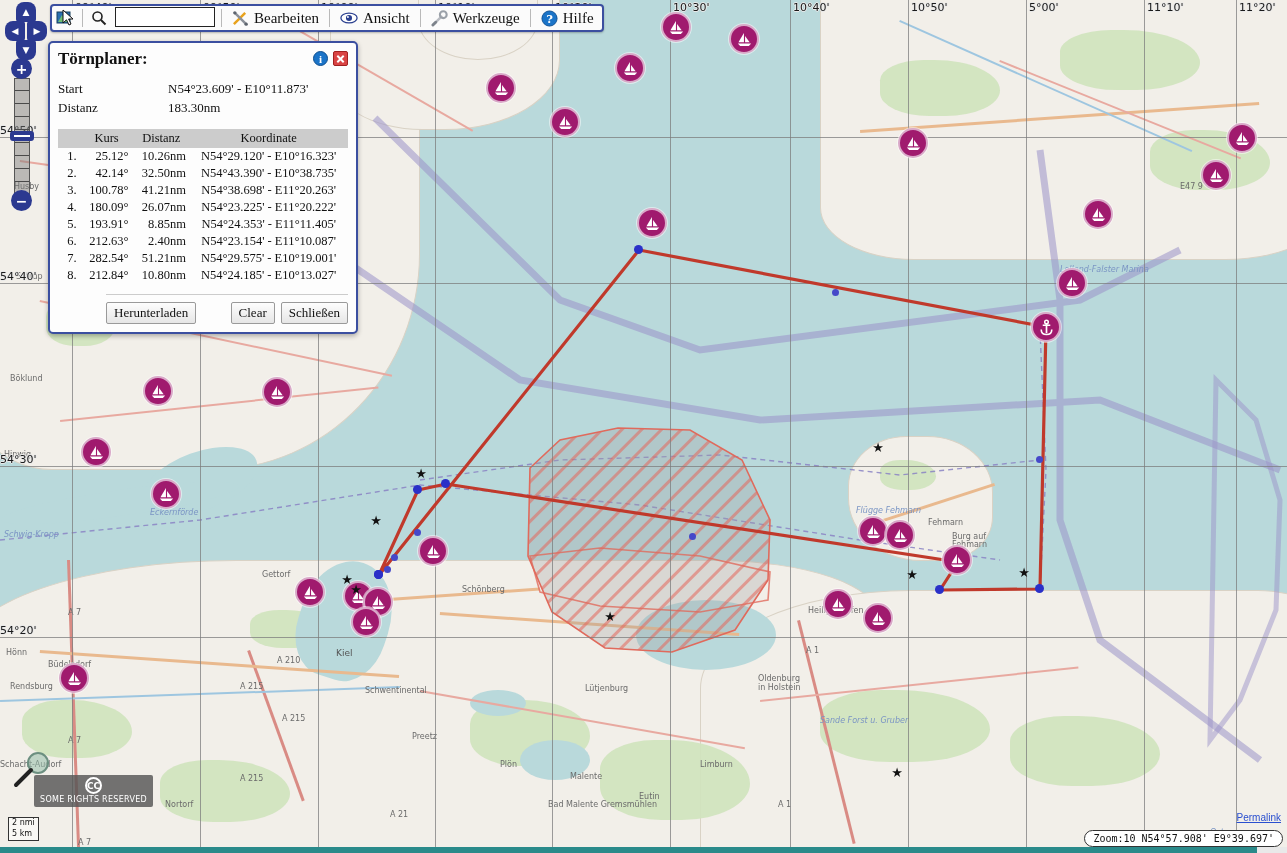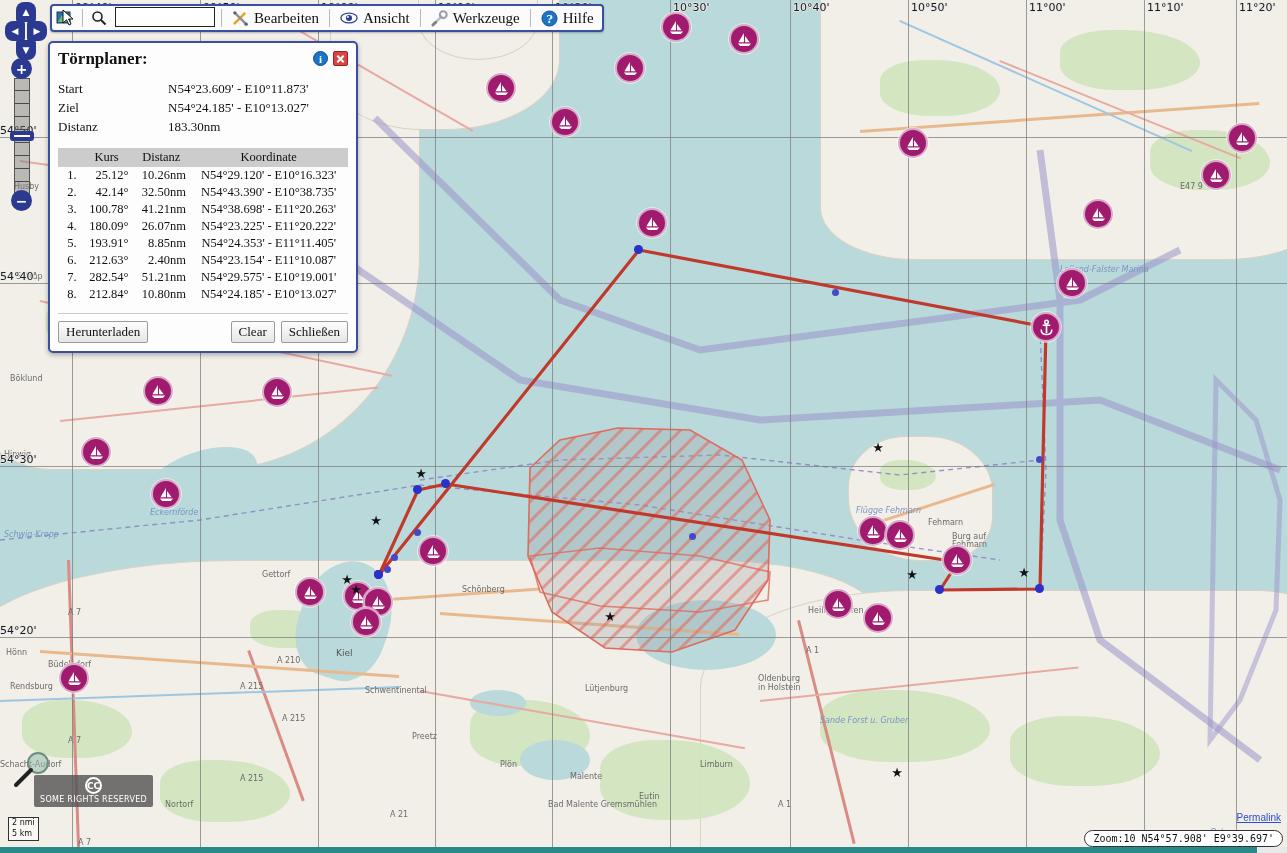--- a/index.html
+++ b/index.html
@@ -244,21 +244,21 @@
     text-align: right;
     white-space: nowrap;
   }
   #wp-table td.c-idx { text-align: right; width: 22px; }
   #wp-table td.c-coord { text-align: center; }
 
   #dialog-buttons {
     margin-top: 10px;
     border-top: 1px solid #ccc;
     padding-top: 7px;
-    display: flex; justify-content: space-between;
+    display: flex; justify-content: space-between; margin-left: 48px;
   }
   .dlg-btn {
     font-family: "Liberation Serif", serif;
     font-size: 13px;
     background: linear-gradient(#fdfdfd, #e6e6e6);
     border: 1px solid #9a9a9a;
     border-radius: 2px;
     padding: 2px 7px;
     cursor: pointer;
     color: #111;
@@ -569,21 +569,21 @@
       </div>
     <div id="graticule-labels">
         <div class="grat-label" style="left: 75px; top: 1px;">09°40'</div>
         <div class="grat-label" style="left: 203px; top: 1px;">09°50'</div>
         <div class="grat-label" style="left: 321px; top: 1px;">10°00'</div>
         <div class="grat-label" style="left: 438px; top: 1px;">10°10'</div>
         <div class="grat-label" style="left: 555px; top: 1px;">10°20'</div>
         <div class="grat-label" style="left: 673px; top: 1px;">10°30'</div>
         <div class="grat-label" style="left: 793px; top: 1px;">10°40'</div>
         <div class="grat-label" style="left: 911px; top: 1px;">10°50'</div>
-        <div class="grat-label" style="left: 1029px; top: 1px;">11°00'</div>
+        <div class="grat-label" style="left: 1029px; top: 1px;">5°00'</div>
         <div class="grat-label" style="left: 1147px; top: 1px;">11°10'</div>
         <div class="grat-label" style="left: 1239px; top: 1px;">11°20'</div>
         <div class="grat-label" style="left: 0px; top: 124px;">54°50'</div>
         <div class="grat-label" style="left: 0px; top: 270px;">54°40'</div>
         <div class="grat-label" style="left: 0px; top: 453px;">54°30'</div>
         <div class="grat-label" style="left: 0px; top: 624px;">54°20'</div>
       </div>
 
     <div id="route-layer">
       <svg id="route-svg" width="1287" height="853">
@@ -905,24 +905,20 @@
       <div class="dlg-icons">
         <div class="icon-info">i</div>
         <div class="icon-close"></div>
       </div>
     </div>
 
     <div id="dialog-fields">
       <div class="dlg-row">
         <div class="dlg-label">Start</div>
         <div class="dlg-value">N54°23.609' - E10°11.873'</div>
-      </div>
-      <div class="dlg-row">
-        <div class="dlg-label">Ziel</div>
-        <div class="dlg-value">N54°24.185' - E10°13.027'</div>
       </div>
       <div class="dlg-row">
         <div class="dlg-label">Distanz</div>
         <div class="dlg-value">183.30nm</div>
       </div>
     </div>
 
     <table id="wp-table">
       <thead>
         <tr>

